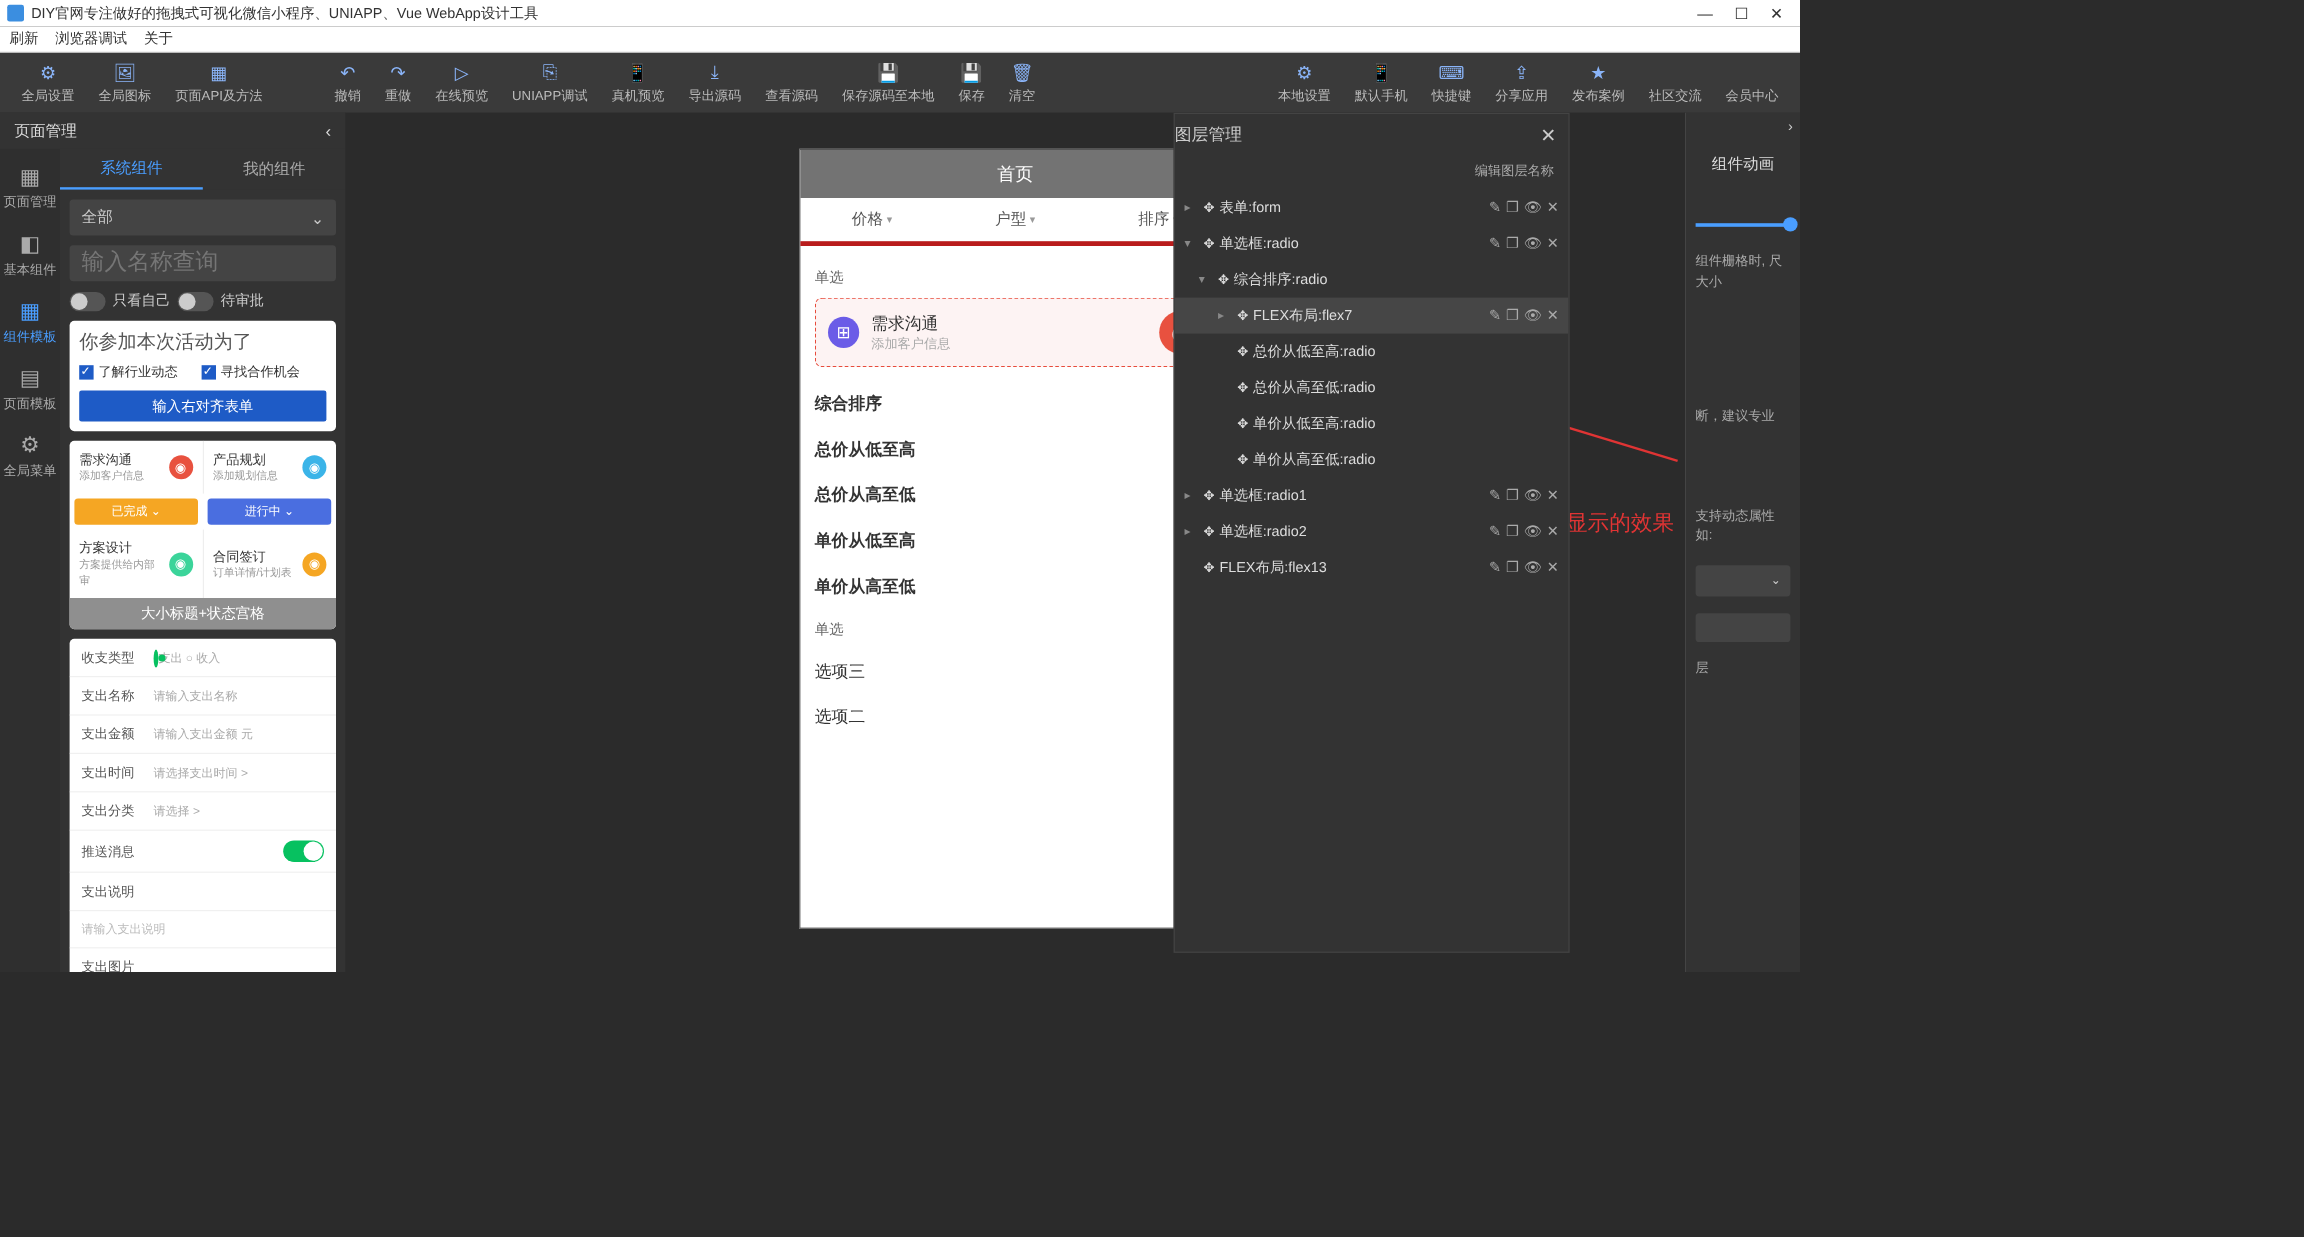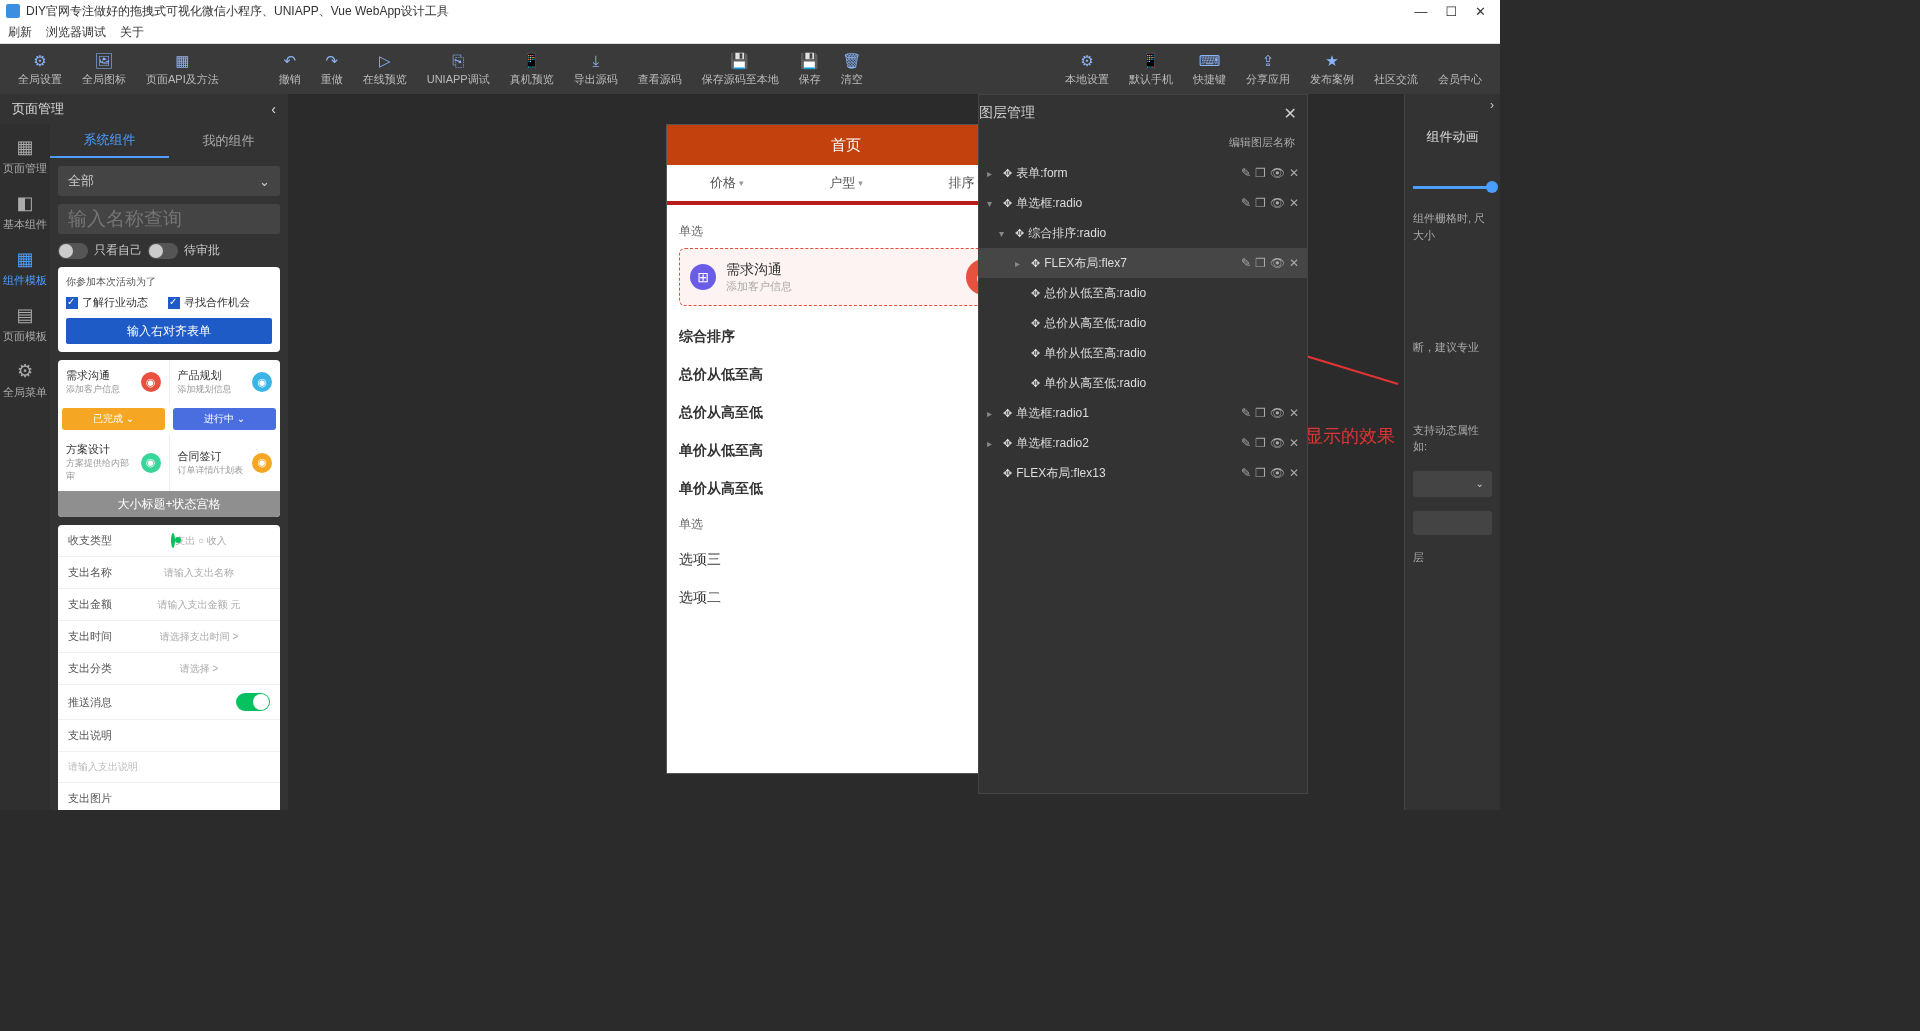--- a/index.html
+++ b/index.html
@@ -24,46 +24,46 @@
 .lp-tab { flex:1; display:flex; align-items:center; justify-content:center; font-size:13px; color:#aaa; cursor:pointer; }
 .lp-tab.active { color:#4a9eff; border-bottom:2px solid #4a9eff; }
 .lp-body { padding:8px; overflow-y:auto; flex:1; }
 .lp-select { background:#444; height:30px; display:flex; align-items:center; padding:0 10px; border-radius:3px; margin-bottom:8px; font-size:13px; }
 .lp-select .chev { margin-left:auto; }
 .lp-input { background:#444; height:30px; border:none; padding:0 10px; width:100%; color:#ccc; border-radius:3px; margin-bottom:8px; font-size:19px; }
 .lp-toggles { display:flex; align-items:center; gap:6px; margin-bottom:8px; font-size:12px; }
 .tog { width:30px; height:16px; background:#555; border-radius:8px; position:relative; }
 .tog::after { content:''; width:14px; height:14px; background:#ccc; border-radius:50%; position:absolute; top:1px; left:1px; }
 .card { background:#fff; border-radius:4px; padding:8px; margin-bottom:8px; color:#333; font-size:11px; }
-.card .hdr { font-size:10px; margin-bottom:6px; color:#555; }
+.card .hdr { font-size:16px; margin-bottom:6px; color:#555; }
 .card .chkrow { display:flex; gap:20px; margin-bottom:8px; }
 .chk { display:flex; align-items:center; gap:4px; }
 .chk .box { width:12px; height:12px; background:#1e5bc6; position:relative; }
 .chk .box::after { content:'✓'; color:#fff; font-size:10px; position:absolute; top:-1px; left:1px; }
 .bluebar { background:#1e5bc6; color:#fff; height:26px; display:flex; align-items:center; justify-content:center; font-size:12px; border-radius:2px; }
 .card2 { background:#fff; border-radius:4px; margin-bottom:8px; overflow:hidden; }
 .c2row { display:flex; }
 .c2cell { flex:1; padding:8px; display:flex; align-items:center; gap:6px; border-right:1px solid #eee; }
 .c2cell:last-child { border-right:none; }
 .c2cell .tx { flex:1; }
 .c2cell .t1 { font-size:11px; color:#333; }
 .c2cell .t2 { font-size:9px; color:#999; }
 .circ { width:20px; height:20px; border-radius:50%; display:flex; align-items:center; justify-content:center; color:#fff; font-size:11px; }
 .pill { height:22px; border-radius:3px; display:flex; align-items:center; justify-content:center; color:#fff; font-size:10px; margin:4px; }
 .graybar { background:#8f8f8f; color:#fff; height:26px; display:flex; align-items:center; justify-content:center; font-size:12px; }
 .formrow { display:flex; align-items:center; padding:8px 10px; border-bottom:1px solid #f0f0f0; font-size:11px; color:#555; }
 .formrow .lbl { flex:0 0 60px; }
-.formrow .val { flex:1; text-align:center; color:#aaa; font-size:10px; }
+.formrow .val { flex:1; text-align:left; color:#aaa; font-size:10px; }
 .sw { width:34px; height:18px; background:#07c160; border-radius:9px; position:relative; margin-left:auto; }
 .sw::after { content:''; width:16px; height:16px; background:#fff; border-radius:50%; position:absolute; top:1px; right:1px; }
 .rad { width:14px; height:14px; border:2px solid #07c160; border-radius:50%; margin-left:auto; position:relative; }
 .rad.on::after { content:''; width:6px; height:6px; background:#07c160; border-radius:50%; position:absolute; top:2px; left:2px; }
 .canvas { flex:1; background:#2b2b2b; display:flex; justify-content:center; padding-top:30px; position:relative; }
 .phone { width:360px; background:#fff; border:1px solid #555; display:flex; flex-direction:column; height:650px; }
-.ph-hdr { height:40px; background:#c2410c; color:#fff; display:flex; align-items:center; justify-content:center; font-size:15px; }
+.ph-hdr { height:40px; background:#737373; color:#fff; display:flex; align-items:center; justify-content:center; font-size:15px; }
 .ph-tabs { height:40px; display:flex; border-bottom:4px solid #b91c1c; }
 .ph-tab { flex:1; display:flex; align-items:center; justify-content:center; font-size:13px; color:#555; gap:3px; }
 .ph-tab .dd { font-size:9px; color:#999; }
 .ph-body { flex:1; padding:10px 12px; overflow-y:auto; color:#333; }
 .ph-sec { font-size:12px; color:#666; margin:8px 0; }
 .demand { border:1px dashed #e74c3c; border-radius:6px; padding:10px; display:flex; align-items:center; gap:10px; background:#fdf3f3; }
 .demand .ic1 { width:26px; height:26px; border-radius:50%; background:#6b5ce7; color:#fff; display:flex; align-items:center; justify-content:center; font-size:14px; }
 .demand .tx { flex:1; }
 .demand .t1 { font-size:14px; color:#333; }
 .demand .t2 { font-size:11px; color:#aaa; }

